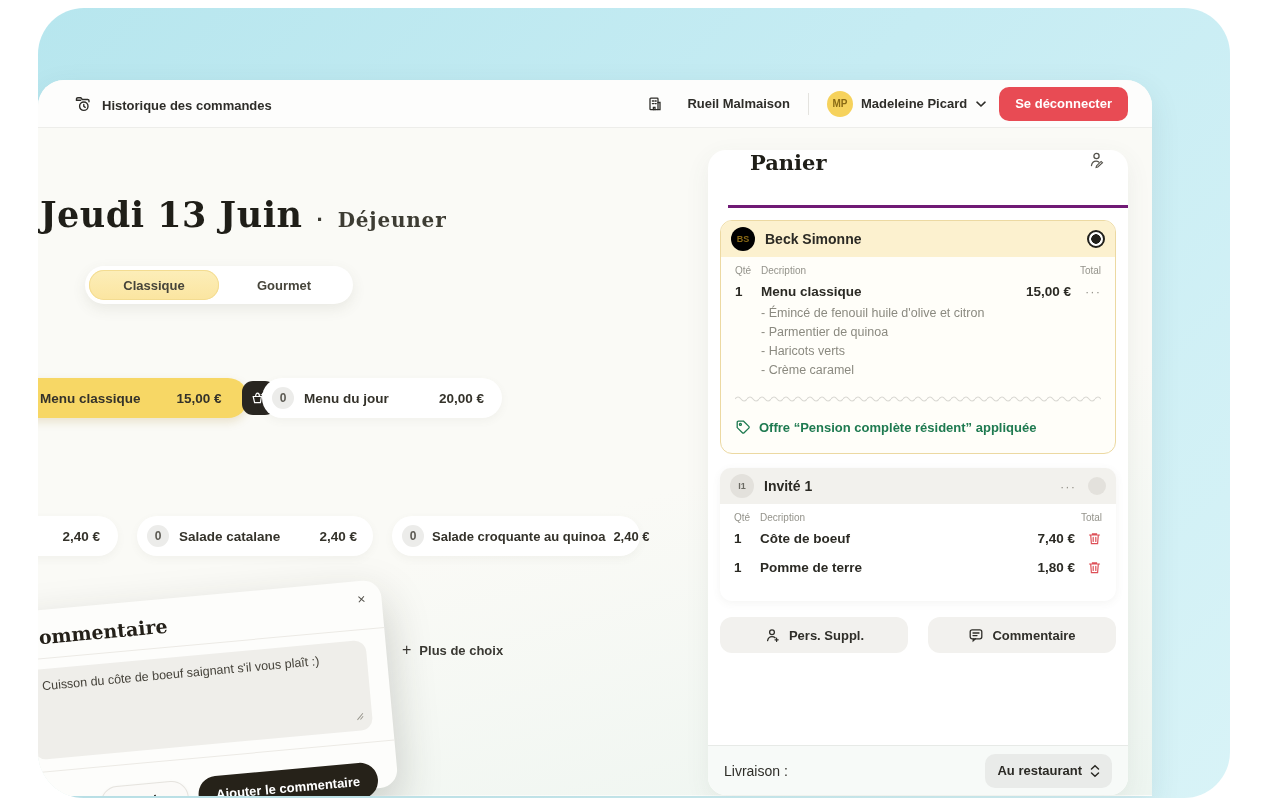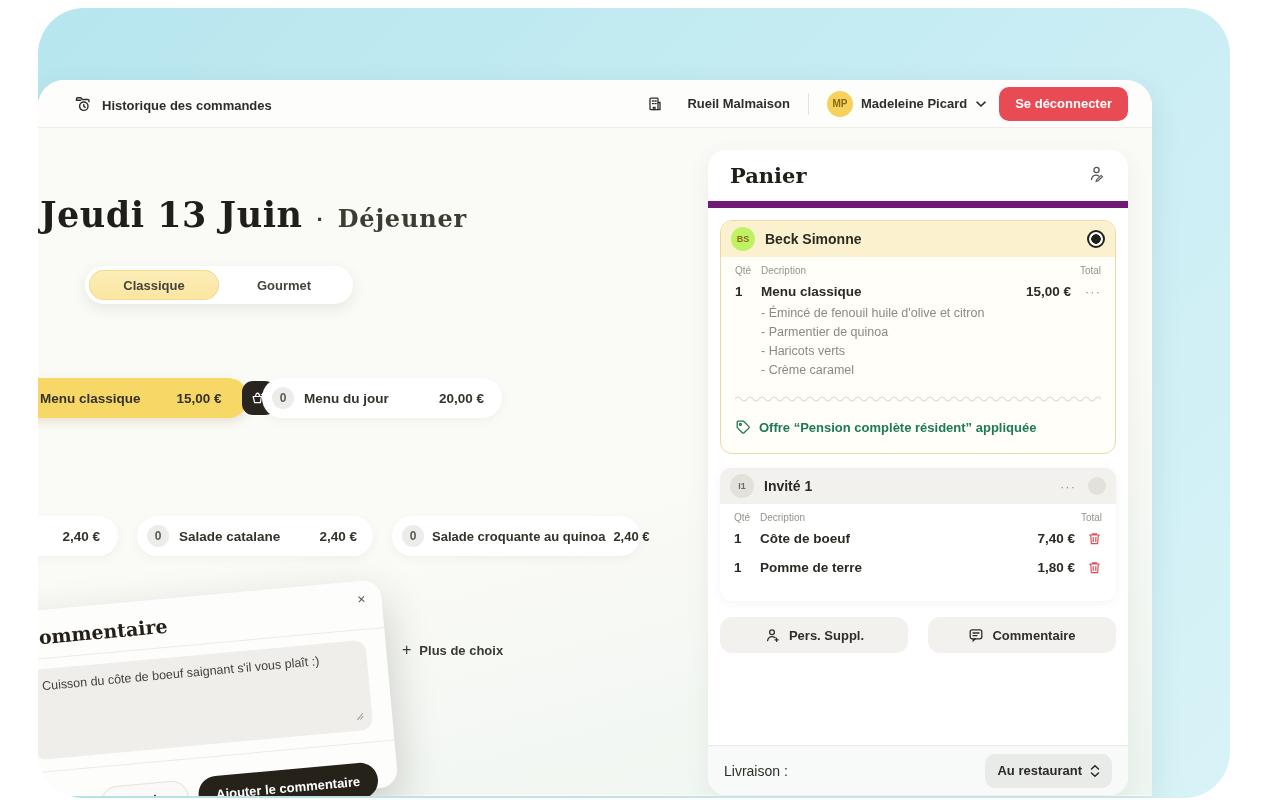--- a/index.html
+++ b/index.html
@@ -29,21 +29,21 @@
   .user-wrap { display:flex; align-items:center; gap:8px; cursor:pointer; }
   .logout-btn { height:34px; padding:0 16px; background:#e84b54; color:#fff; font-size:13px; font-weight:bold;
     border:none; border-radius:10px; display:flex; align-items:center; cursor:pointer; }
 
   
   .content { position:relative; height:667px; background:linear-gradient(165deg,#fafaf6 55%,#edf5f0 100%); }
 
   .page-title { position:absolute; left:2px; top:66px; display:flex; align-items:baseline; gap:14px; white-space:nowrap; }
   .pt-date { font-family:"DejaVu Serif", serif; font-weight:bold; font-size:35px; color:#1f1e18; letter-spacing:.5px; }
   .pt-dot { font-size:22px; color:#3c3b33; font-weight:bold; }
-  .pt-meal { font-family:"DejaVu Serif", serif; font-weight:bold; font-size:24px; color:#3d3c33; letter-spacing:.8px; }
+  .pt-meal { font-family:"DejaVu Serif", serif; font-weight:bold; font-size:20px; color:#3d3c33; letter-spacing:.8px; }
 
   .tabs { position:absolute; left:47px; top:138px; width:268px; height:38px; background:#ffffff;
     border-radius:19px; box-shadow:0 5px 14px rgba(90,90,70,.10); display:flex; padding:4px; }
   .tab { flex:1; display:flex; align-items:center; justify-content:center; font-size:13px; font-weight:bold;
     color:#46443a; border-radius:15px; cursor:pointer; }
   .tab.active { background:linear-gradient(180deg,#fceeb9,#fbe5a0); box-shadow:inset 0 0 0 1px #f3dc91; }
 
   .pill { position:absolute; height:40px; background:#ffffff; border-radius:22px;
     box-shadow:0 3px 8px rgba(100,100,80,.06); display:flex; align-items:center; font-size:13.5px; color:#34322a; }
   .pill .qty-badge { width:22px; height:22px; border-radius:50%; background:#ececе9; background:#ececea;
@@ -55,35 +55,35 @@
   .cart-btn { width:34px; height:34px; border-radius:11px; background:#282520; border:none; cursor:pointer;
     display:flex; align-items:center; justify-content:center; flex:none; }
 
   .plus-link { position:absolute; display:flex; align-items:center; gap:8px; font-size:13px; font-weight:bold;
     color:#3a3933; cursor:pointer; }
   .plus-sign { font-size:16px; font-weight:normal; color:#3a3933; }
 
   
   .cart-card { position:absolute; left:670px; top:22px; width:420px; height:645px; background:#ffffff;
     border-radius:18px; box-shadow:0 8px 24px rgba(80,90,80,.08); overflow:hidden; }
-  .cart-header { height:58px; display:flex; align-items:center; padding:0 22px; border-bottom:7px solid #701a75; }
+  .cart-header { height:58px; display:flex; align-items:flex-start; padding:0 22px; border-bottom:3px solid #701a75;margin-left:20px; }
   .cart-title { font-family:"DejaVu Serif", serif; font-weight:bold; font-size:21px; color:#1f1e18; }
   .cart-header .hicon { margin-left:auto; cursor:pointer; }
 
   .cart-body { padding:12px 12px 0 12px; }
 
   .guest-card { border-radius:12px; margin-bottom:14px; }
   .guest-card.yellow { border:1px solid #ecd9a2; background:#fffef9; }
   .guest-card.gray { background:#ffffff; box-shadow:0 2px 8px rgba(100,100,90,.07); }
   .guest-head { height:36px; display:flex; align-items:center; gap:10px; padding:0 10px; border-radius:11px 11px 0 0; }
   .guest-card.yellow .guest-head { background:#fcf1cf; }
   .guest-card.gray .guest-head { background:#f2f1ed; }
   .g-avatar { width:24px; height:24px; border-radius:50%; font-size:9px; font-weight:bold;
     display:flex; align-items:center; justify-content:center; }
-  .g-avatar.yellow { background:#bef264; color:#8a6a15; }
+  .g-avatar.yellow { background:#000000; color:#8a6a15; }
   .g-avatar.gray { background:#e3e1dc; color:#6b6a63; }
   .g-name { font-size:14px; font-weight:bold; color:#2b2a24; }
   .g-right { margin-left:auto; display:flex; align-items:center; gap:12px; }
   .dots { color:#97958d; font-size:13px; letter-spacing:1px; cursor:pointer; }
   .radio { width:18px; height:18px; border-radius:50%; cursor:pointer; }
   .radio.on { border:2px solid #21201b; background:radial-gradient(circle,#21201b 0 4.5px,#ffffff 5px); }
   .radio.off { background:#e3e1dc; }
 
   .guest-table { padding:8px 14px 12px 14px; }
   .t-cols { display:flex; font-size:10px; color:#94938b; margin-bottom:8px; }

